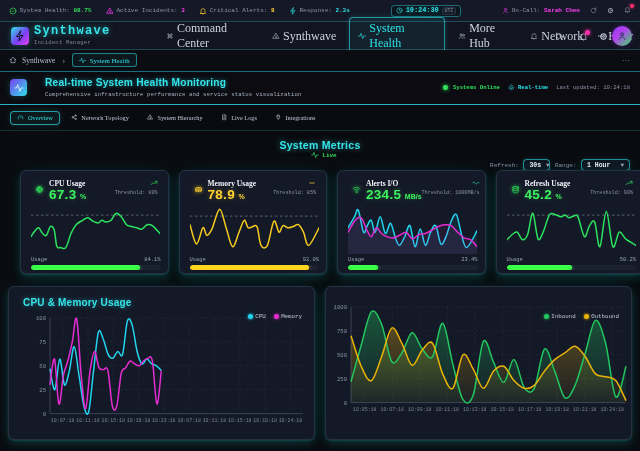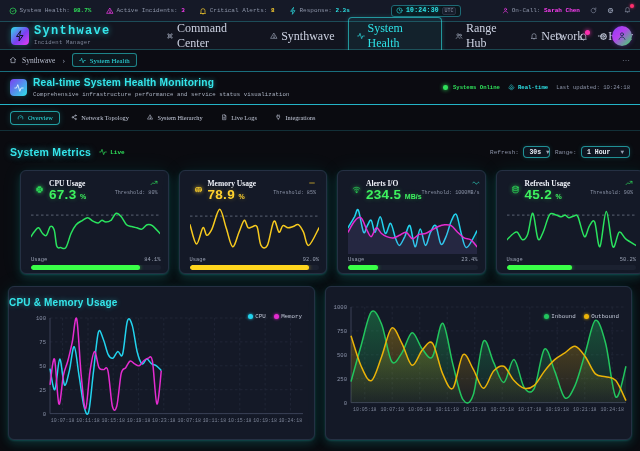--- a/index.html
+++ b/index.html
@@ -62,21 +62,21 @@
 
 .tabs { position:absolute; top:105px; left:0; width:640px; height:26px; display:flex;
   align-items:center; padding:0 10px; font-family:"Liberation Serif", serif; font-size:6.3px;
   color:#c3c9d9; border-bottom:1px solid #123038; }
 .tab { display:flex; align-items:center; gap:4px; padding:0 9px; }
 .tabpill { display:flex; align-items:center; gap:4px; margin-right:2px; padding:2.5px 6px;
   border:1px solid #2de2e6aa; border-radius:4px; color:#2de2e6;
   background:rgba(45,226,230,0.07); box-shadow:0 0 6px #2de2e62e; }
 
 .sechead { position:absolute; top:139px; left:0; width:640px; height:26px; display:flex;
-  align-items:center; padding:0 10px; }
+  align-items:center; padding:0 10px;flex-direction:column; }
 .stitle { font-family:"Liberation Sans", sans-serif; font-weight:bold; font-size:10.5px;
   color:#35e5ea; text-shadow:0 0 6px #2de2e688; letter-spacing:0.3px; }
 .live { display:flex; align-items:center; gap:3px; margin-left:8px; color:#2fe05a;
   font-size:6px; font-weight:bold; }
 .shright { margin-left:auto; display:flex; align-items:center; gap:4.5px; font-size:6px; color:#8b93a7; }
 .sel { display:flex; align-items:center; justify-content:space-between; border:1px solid #2de2e699; border-radius:4px;
   padding:0 5px; background:#0e1520; color:#e8ecf4; font-weight:bold; font-size:6.5px;
   box-shadow:0 0 5px #2de2e626; height:12px; }
 .chev { color:#9aa2b4; font-size:6px; margin-left:5px; }
 
@@ -97,21 +97,21 @@
 .mchart { margin-top:1px; }
 .mulab { display:flex; justify-content:space-between; font-size:5.4px; color:#9aa2b4; margin-top:3px; margin-right:-3px; }
 .mtrack { margin-top:2px; height:4.5px; border-radius:3px; background:#1b2130; overflow:hidden; margin-right:-3px; }
 .mbar { height:100%; border-radius:3px; }
 
 .charts { position:absolute; top:286px; left:8px; width:624px; height:154px; display:flex; gap:10px; }
 .ccard { flex:1; background:#141927; border:1px solid #253043; border-radius:6px;
   padding:10px 0 0 0; position:relative;
   box-shadow:0 4px 10px rgba(34,226,210,0.14), 0 0 22px rgba(34,226,210,0.07), 0 1px 2px rgba(45,226,230,0.18); }
 .ctitle { font-family:"Liberation Sans", sans-serif; font-weight:bold; font-size:10px;
-  color:#35e5ea; text-shadow:0 0 5px #2de2e677; letter-spacing:0.2px; }
+  color:#35e5ea; text-shadow:0 0 5px #2de2e677; margin-left:14px; letter-spacing:0.2px; }
 .clegend { position:absolute; top:26px; right:12px; display:flex; gap:8px; font-size:5.8px;
   color:#c3c9d9; align-items:center; }
 .ldot { width:5px; height:5px; border-radius:50%; display:inline-block; margin-right:2.5px; vertical-align:-0.5px; }
 .cplot { margin-top:2px; }
 </style></head>
 <body>
 
 <div class="statusbar">
   <div class="sbi">
       <svg width="8" height="8" viewBox="0 0 24 24" fill="none" stroke="#2fe05a" stroke-width="2" stroke-linecap="round" stroke-linejoin="round" style="flex:none;">
@@ -212,21 +212,21 @@
         </svg>
         <span>System Health</span>
       </div>
     <div class="nvi">
         <svg width="8" height="8" viewBox="0 0 24 24" fill="none" stroke="#9aa2b4" stroke-width="2" stroke-linecap="round" stroke-linejoin="round" style="flex:none;">
           <circle cx="9" cy="8.5" r="3.4"></circle>
           <path d="M3.5 19.5c1.2-3.4 3.2-4.8 5.5-4.8s4.3 1.4 5.5 4.8"></path>
           <circle cx="16.5" cy="9.5" r="2.6"></circle>
           <path d="M16.5 14.7c2 0 3.6 1.3 4.5 4"></path>
         </svg>
-        <span>Range Hub</span>
+        <span>More Hub</span>
       </div>
     <div class="nvi">
         <svg width="8" height="8" viewBox="0 0 24 24" fill="none" stroke="#9aa2b4" stroke-width="2" stroke-linecap="round" stroke-linejoin="round" style="flex:none;">
           <path d="M6 17v-6a6 6 0 0 1 12 0v6l1.5 2.5h-15z"></path>
           <path d="M10 20a2 2 0 0 0 4 0"></path>
         </svg>
         <span>Network</span>
       </div>
     <div class="nvi">
         <svg width="8" height="8" viewBox="0 0 24 24" fill="none" stroke="#9aa2b4" stroke-width="2" stroke-linecap="round" stroke-linejoin="round" style="flex:none;">
@@ -277,21 +277,21 @@
     </div>
   <div style="margin-left:auto;color:#6b7280;letter-spacing:1px;font-size:8px">⋯</div>
 </div>
 
 <div class="hero">
   <div class="hicon">
       <svg width="10" height="10" viewBox="0 0 24 24" fill="none" stroke="#e8f8ff" stroke-width="2" stroke-linecap="round" stroke-linejoin="round" style="flex:none;">
         <path d="M2 12h4l3-8 5 16 3-8h5"></path>
       </svg>
     </div>
-  <div style="margin-left:6px">
+  <div style="margin-left:18px">
     <div class="htitle">Real-time System Health Monitoring</div>
     <div class="hsub">Comprehensive infrastructure performance and service status visualization</div>
   </div>
   <div class="hright">
     <div class="hgreen">
         <span class="hdot"></span>
         <span>Systems Online</span>
       </div>
     <div class="hcyan">
         <svg width="7" height="7" viewBox="0 0 24 24" fill="none" stroke="#2de2e6" stroke-width="2" stroke-linecap="round" stroke-linejoin="round" style="flex:none;">

